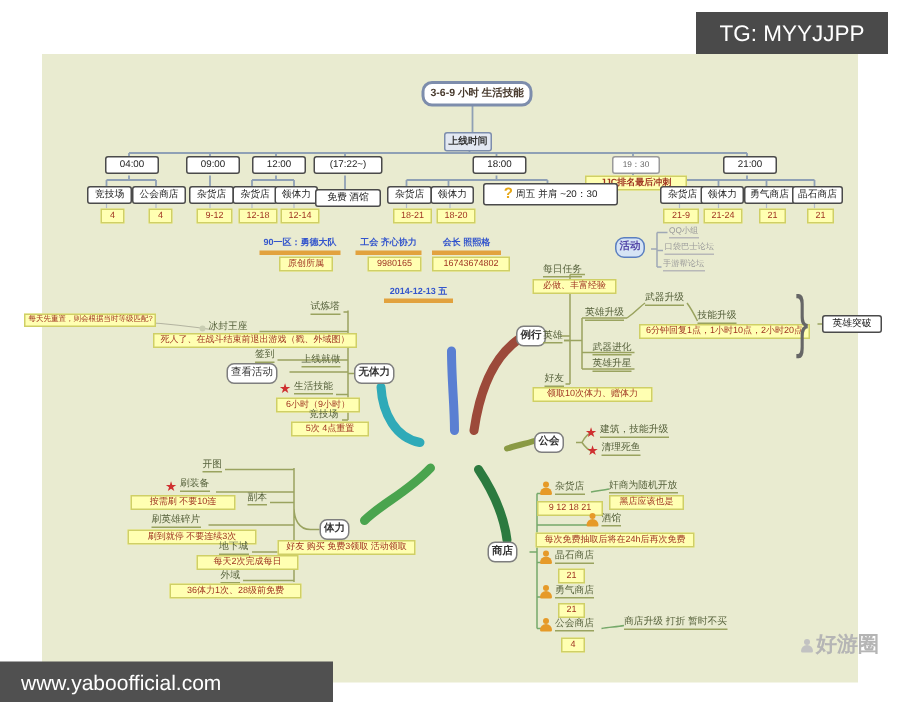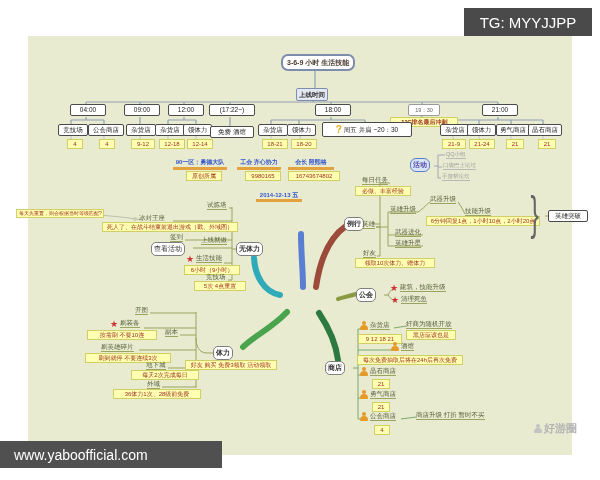--- a/index.html
+++ b/index.html
@@ -33,21 +33,21 @@
         font-size:7px;font-weight:bold;line-height:12px;text-align:center;white-space:nowrap;padding:0 2px;}
   .star{color:#cf3030;font-size:9px;line-height:8px;}
   .dot{display:inline-block;width:4px;height:4px;border-radius:50%;background:#c9cdb2;}
   .person{position:relative;display:inline-block;width:8px;height:9px;}
   .person i{position:absolute;top:0;left:2px;width:4px;height:4px;border-radius:50%;background:#e69a28;}
   .person b{position:absolute;bottom:0;left:0;width:8px;height:5px;border-radius:4px 4px 1px 1px;background:#e69a28;}
   .row{display:flex;align-items:center;gap:2px;}
   .brace{color:#666;font-size:46px;font-weight:200;line-height:46px;transform:scaleX(.55);}
   .tgbox{background:#4a4a4a;color:#fff;font-size:15px;display:flex;align-items:center;justify-content:center;z-index:4;}
   .sitebar{background:#505050;color:#fff;font-size:14px;display:flex;align-items:center;padding-left:14px;z-index:4;}
-  .logo{color:#b5b5b5;font-size:11px;font-weight:bold;display:flex;align-items:center;gap:2px;}
+  .logo{color:#b5b5b5;font-size:14px;font-weight:bold;display:flex;align-items:center;gap:2px;}
   .logo .person i{background:#c2c2c2}.logo .person b{background:#c2c2c2}
   .qmark{color:#e6a817;font-size:10px;font-weight:bold;line-height:10px;}
 </style>
 </head>
 <body>
 
 <div id="stage">
   <div id="canvas"></div>
 
   <svg class="lines" width="600" height="480">

